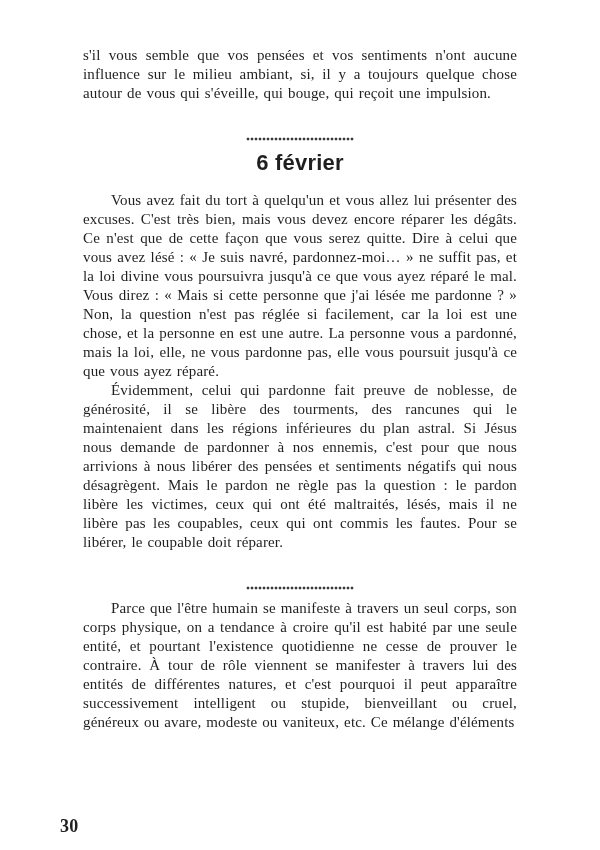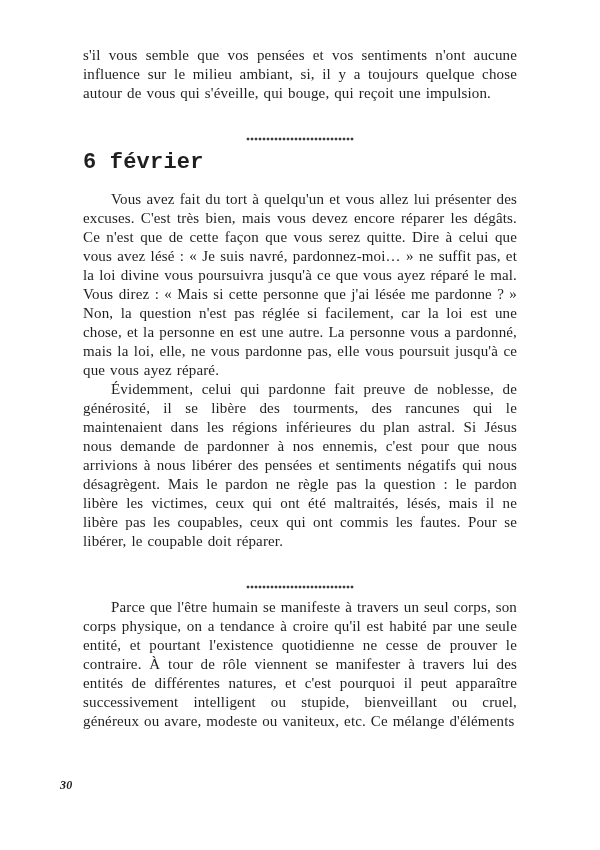--- a/index.html
+++ b/index.html
@@ -35,33 +35,33 @@
   .ornament {
     width: 108px;
     height: 4px;
     margin: 0 auto 9px auto;
     background-image: radial-gradient(circle at 2px 2px, #3a3a3a 0.9px, #8d8d8d 1.3px, transparent 1.8px);
     background-size: 4px 4px;
     background-repeat: repeat-x;
   }
   .date-heading {
     margin: 0 0 15px 0;
+    text-align: center;
     font-size: 22px;
     font-weight: 700;
     letter-spacing: 0.2px;
-    font-family: Liberation Mono, monospace;
+    font-family: Liberation Sans, sans-serif;
   }
   .page-number {
     position: absolute;
     left: 60px;
-    top: 778px;
-    font-size: 12px;
+    top: 816px;
+    font-size: 18px;
     font-weight: 700;
     letter-spacing: 0.3px;
-    font-style: italic;
   }
 </style>
 </head>
 <body>
 
 <div class="page">
 
   <p class="body-text">s'il vous semble que vos pensées et vos sentiments n'ont aucune influence sur le milieu ambiant, si, il y a toujours quelque chose autour de vous qui s'éveille, qui bouge, qui reçoit une impulsion.</p>
 
   <section>

